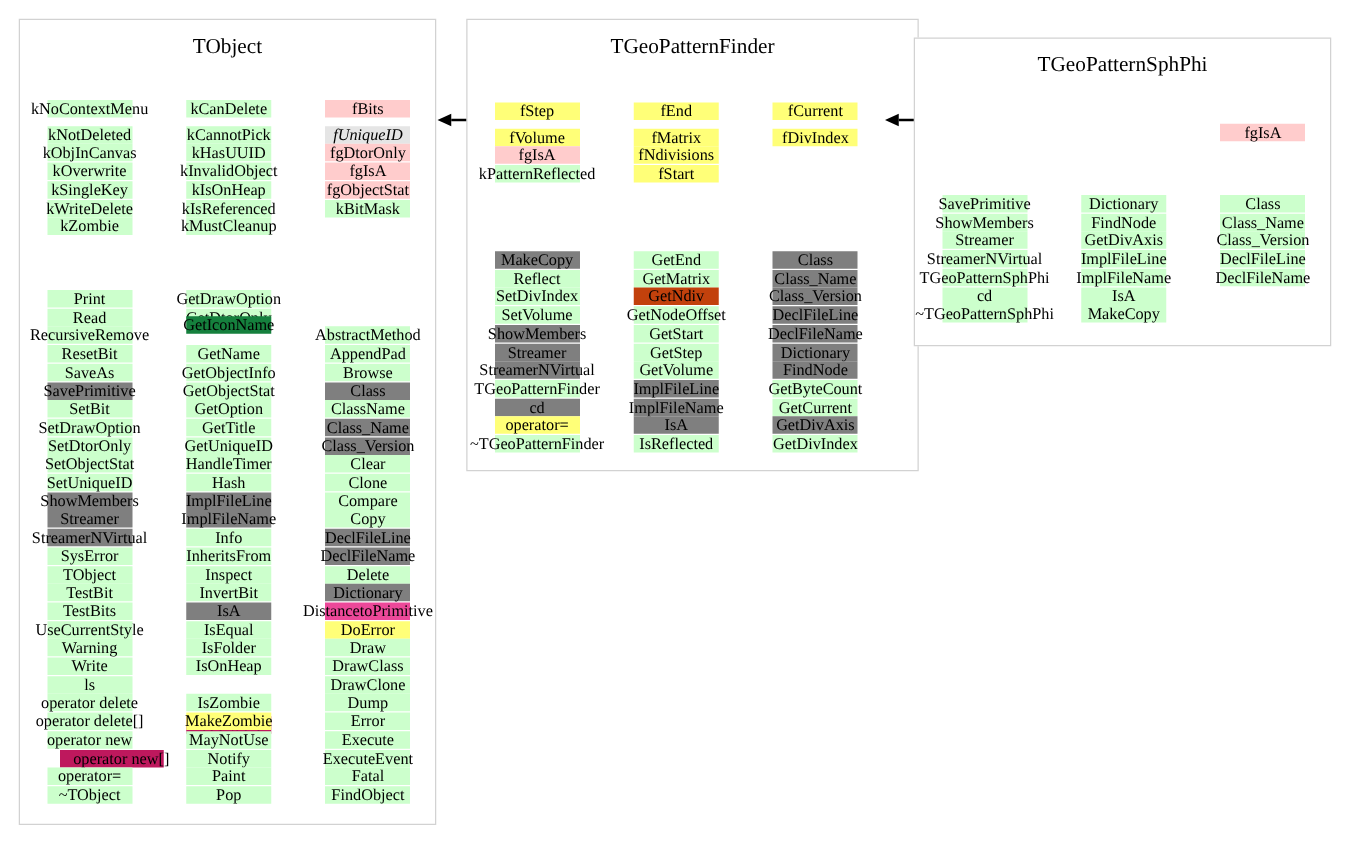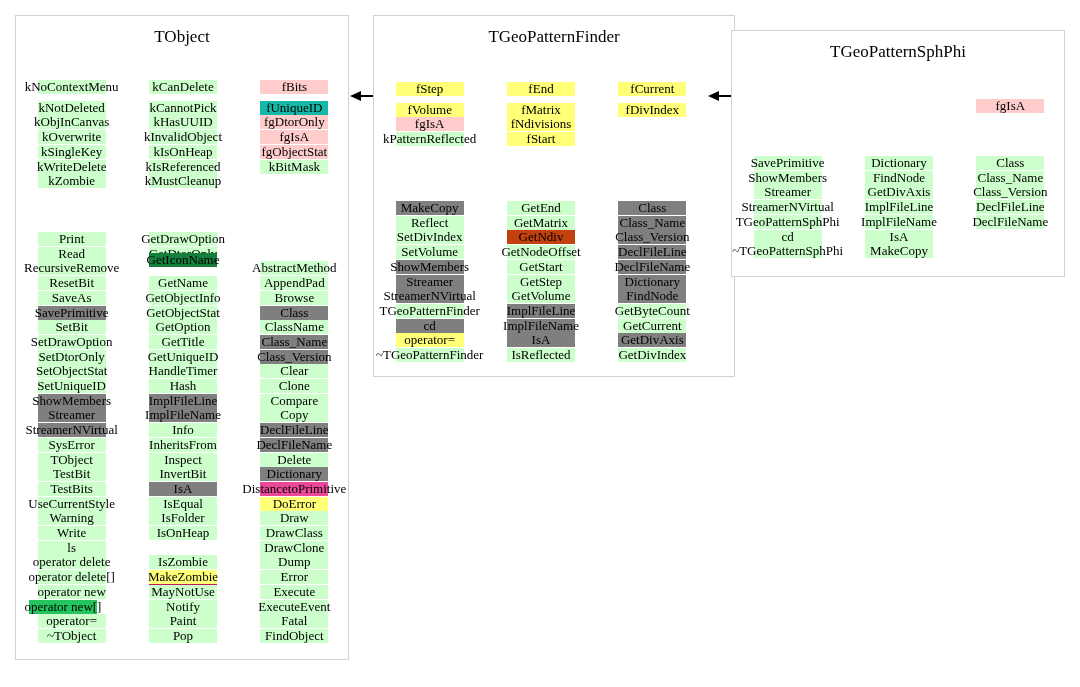--- a/index.html
+++ b/index.html
@@ -42,21 +42,21 @@
       <div class="cell" style="background: rgb(204, 255, 204); left: 21.6667px; top: 143.5px;">kWriteDelete</div>
       <div class="cell" style="background: rgb(204, 255, 204); left: 21.6667px; top: 158.2px;">kZombie</div>
       <div class="cell" style="background: rgb(204, 255, 204); left: 133px; top: 64px;">kCanDelete</div>
       <div class="cell" style="background: rgb(204, 255, 204); left: 133px; top: 84.7px;">kCannotPick</div>
       <div class="cell" style="background: rgb(204, 255, 204); left: 133px; top: 99.4px;">kHasUUID</div>
       <div class="cell" style="background: rgb(204, 255, 204); left: 133px; top: 114.1px;">kInvalidObject</div>
       <div class="cell" style="background: rgb(204, 255, 204); left: 133px; top: 128.8px;">kIsOnHeap</div>
       <div class="cell" style="background: rgb(204, 255, 204); left: 133px; top: 143.5px;">kIsReferenced</div>
       <div class="cell" style="background: rgb(204, 255, 204); left: 133px; top: 158.2px;">kMustCleanup</div>
       <div class="cell" style="background: rgb(255, 204, 204); left: 244.333px; top: 64px;">fBits</div>
-      <div class="cell" style="background: #14b8a6; left: 244.333px; top: 84.7px;">fUniqueID</div>
+      <div class="cell" style="background: #e5e5e5; left: 244.333px; top: 84.7px; font-style: italic;">fUniqueID</div>
       <div class="cell" style="background: rgb(255, 204, 204); left: 244.333px; top: 99.4px;">fgDtorOnly</div>
       <div class="cell" style="background: rgb(255, 204, 204); left: 244.333px; top: 114.1px;">fgIsA</div>
       <div class="cell" style="background: rgb(255, 204, 204); left: 244.333px; top: 128.8px;">fgObjectStat</div>
       <div class="cell" style="background: rgb(204, 255, 204); left: 244.333px; top: 143.5px;">kBitMask</div>
       <div class="cell" style="background: rgb(204, 255, 204); left: 21.6667px; top: 216px;">Print</div>
       <div class="cell" style="background: rgb(204, 255, 204); left: 21.6667px; top: 230.7px;">Read</div>
       <div class="cell" style="background: rgb(204, 255, 204); left: 21.6667px; top: 245.4px;">RecursiveRemove</div>
       <div class="cell" style="background: rgb(204, 255, 204); left: 21.6667px; top: 260.1px;">ResetBit</div>
       <div class="cell" style="background: rgb(204, 255, 204); left: 21.6667px; top: 274.8px;">SaveAs</div>
       <div class="cell" style="background: rgb(127, 127, 127); left: 21.6667px; top: 289.5px;">SavePrimitive</div>
@@ -72,21 +72,21 @@
       <div class="cell" style="background: rgb(204, 255, 204); left: 21.6667px; top: 436.5px;">TObject</div>
       <div class="cell" style="background: rgb(204, 255, 204); left: 21.6667px; top: 451.2px;">TestBit</div>
       <div class="cell" style="background: rgb(204, 255, 204); left: 21.6667px; top: 465.9px;">TestBits</div>
       <div class="cell" style="background: rgb(204, 255, 204); left: 21.6667px; top: 480.6px;">UseCurrentStyle</div>
       <div class="cell" style="background: rgb(204, 255, 204); left: 21.6667px; top: 495.3px;">Warning</div>
       <div class="cell" style="background: rgb(204, 255, 204); left: 21.6667px; top: 510px;">Write</div>
       <div class="cell" style="background: rgb(204, 255, 204); left: 21.6667px; top: 524.7px;">ls</div>
       <div class="cell" style="background: rgb(204, 255, 204); left: 21.6667px; top: 539.4px;">operator delete</div>
       <div class="cell" style="background: rgb(204, 255, 204); left: 21.6667px; top: 554.1px;">operator delete[]</div>
       <div class="cell" style="background: rgb(204, 255, 204); left: 21.6667px; top: 568.8px;">operator new</div>
-      <div class="cell" style="background: #22c55e; left: 13px; top: 583.5px;">operator new[]</div>
+      <div class="cell" style="background: #be185d; left: 32px; top: 583.5px; padding-left: 15px;">operator new[]</div>
       <div class="cell" style="background: rgb(204, 255, 204); left: 21.6667px; top: 598.2px;">operator=</div>
       <div class="cell" style="background: rgb(204, 255, 204); left: 21.6667px; top: 612.9px;">~TObject</div>
       <div class="cell" style="background: rgb(204, 255, 204); left: 133px; top: 216px;">GetDrawOption</div>
       <div class="cell" style="background: rgb(204, 255, 204); left: 133px; top: 230.7px;">GetDtorOnly</div>
       <div class="cell" style="background: #15803d; left: 133px; top: 237px;">GetIconName</div>
       <div class="cell" style="background: rgb(204, 255, 204); left: 133px; top: 260.1px;">GetName</div>
       <div class="cell" style="background: rgb(204, 255, 204); left: 133px; top: 274.8px;">GetObjectInfo</div>
       <div class="cell" style="background: rgb(204, 255, 204); left: 133px; top: 289.5px;">GetObjectStat</div>
       <div class="cell" style="background: rgb(204, 255, 204); left: 133px; top: 304.2px;">GetOption</div>
       <div class="cell" style="background: rgb(204, 255, 204); left: 133px; top: 318.9px;">GetTitle</div>

